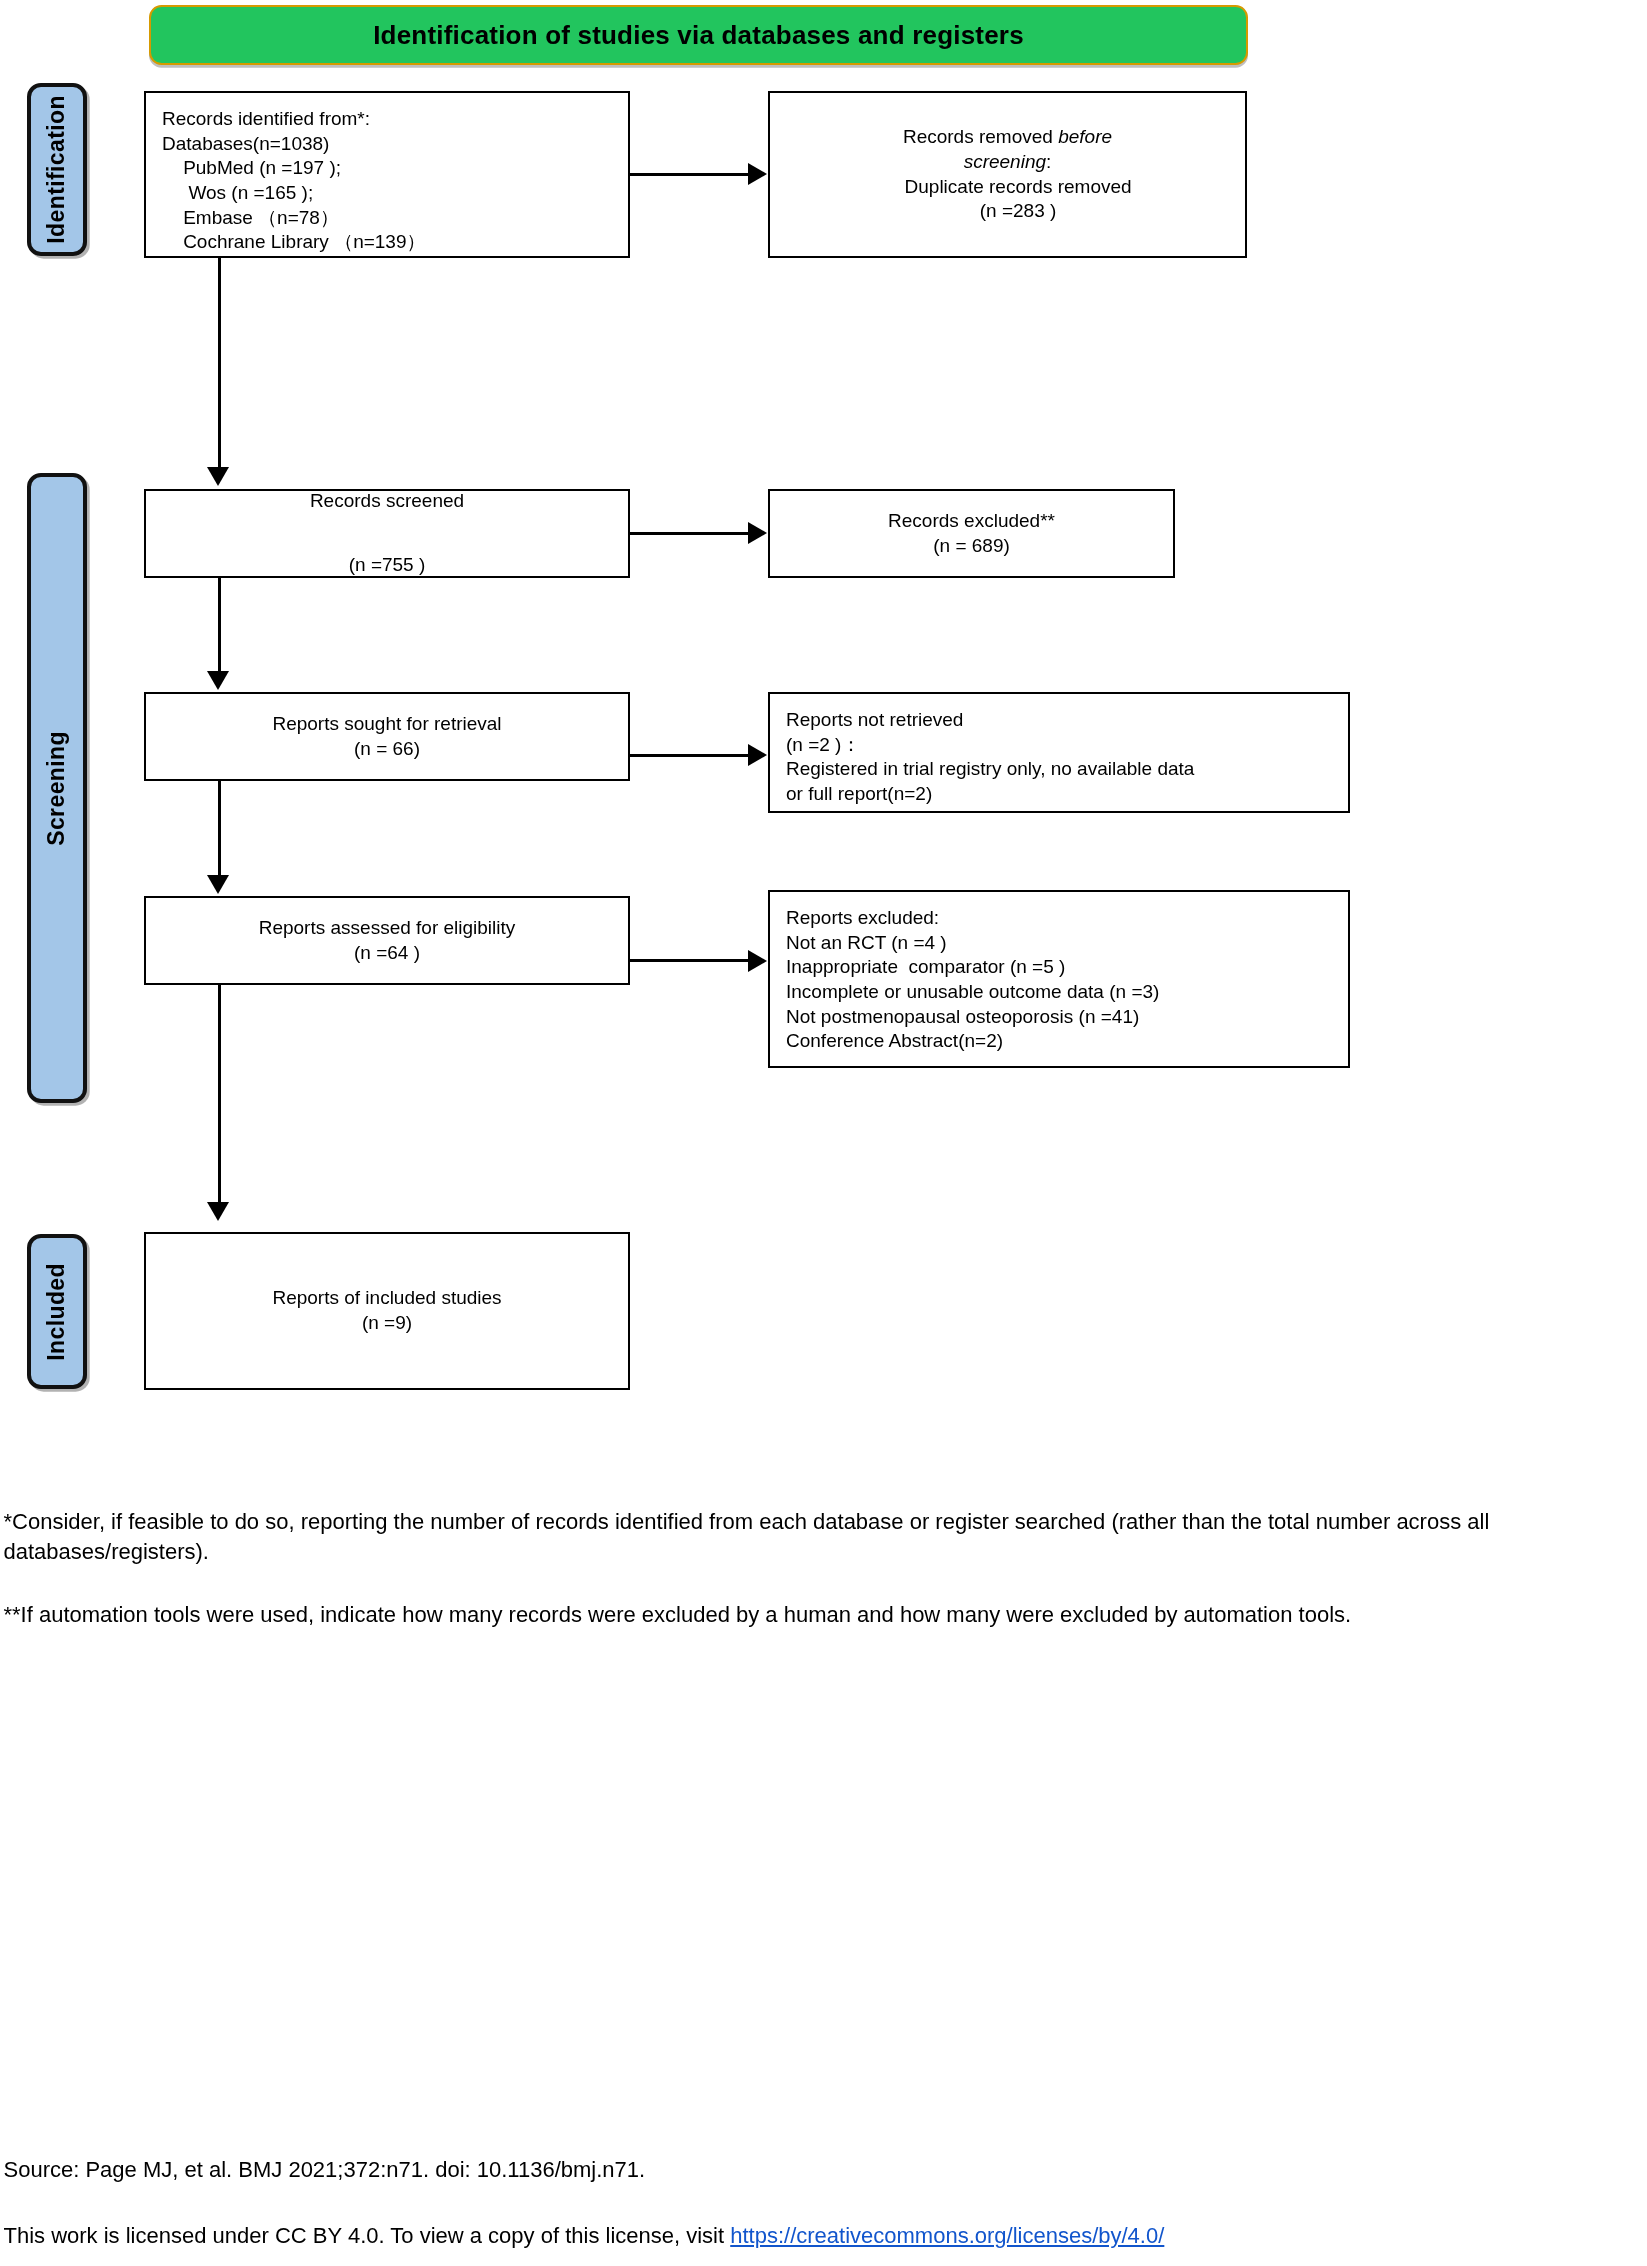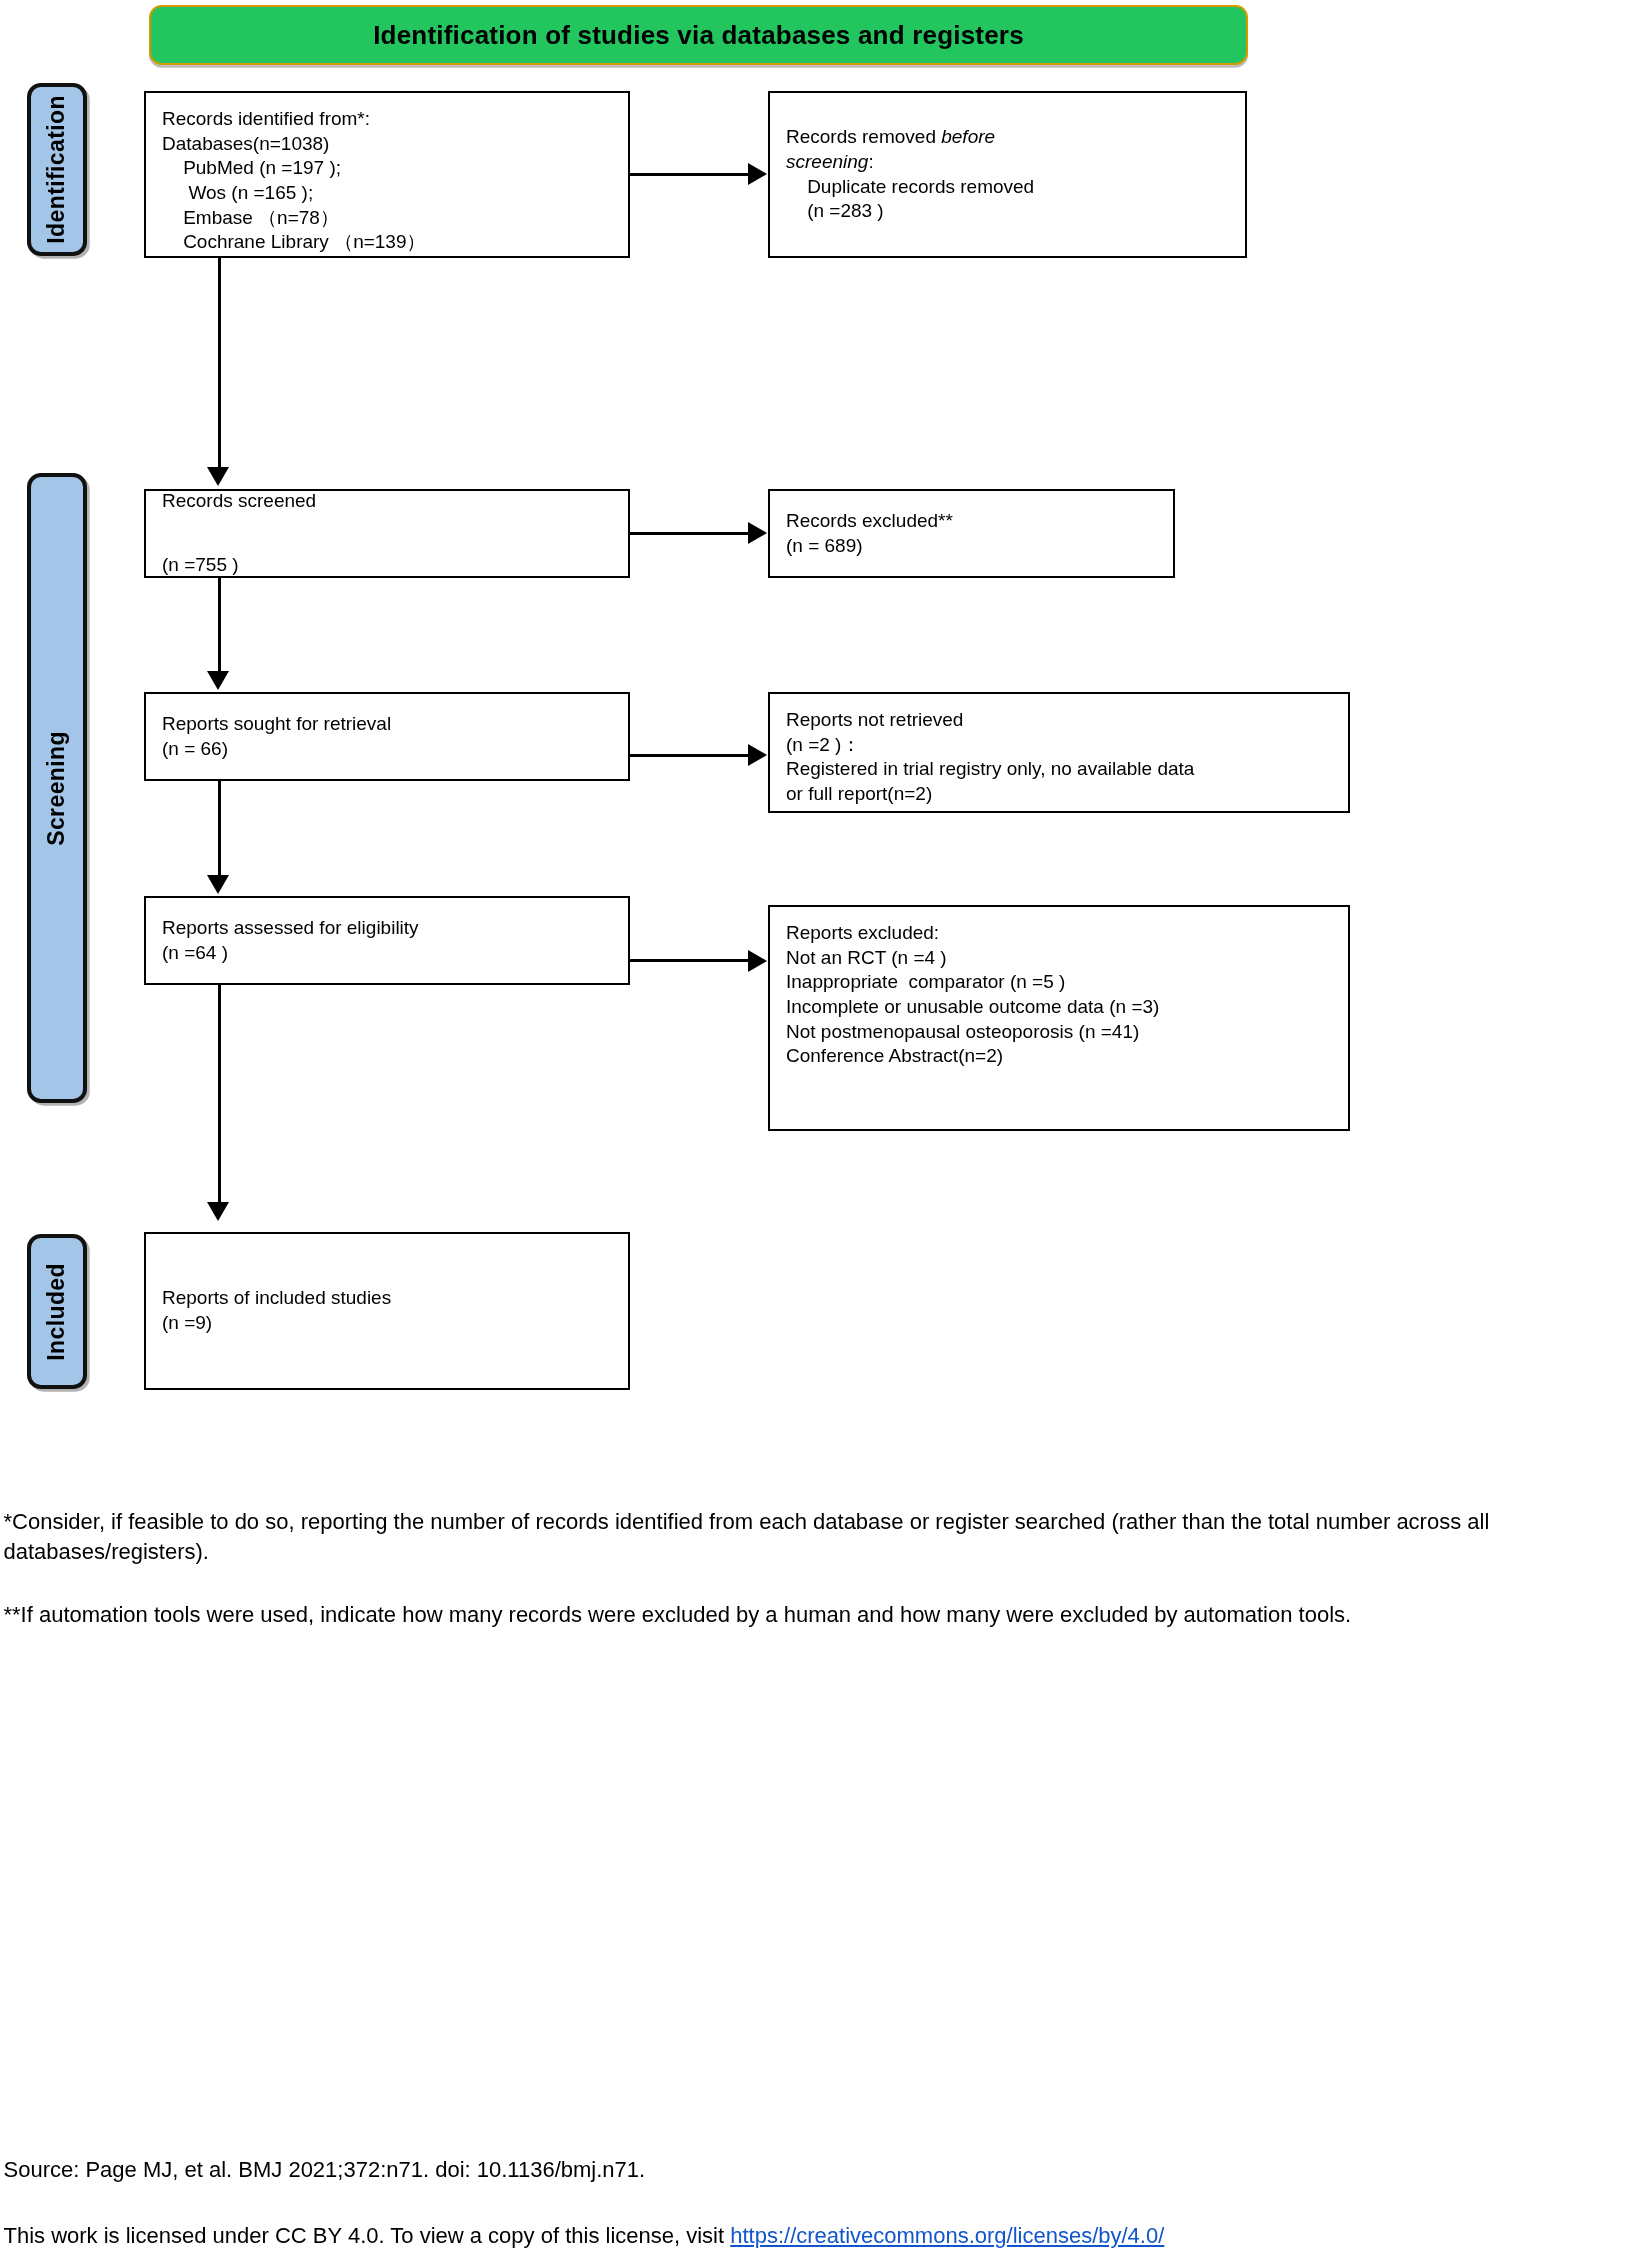--- a/index.html
+++ b/index.html
@@ -81,24 +81,24 @@
   #box-identified        { left: 144px; top: 91px;  width: 486px; height: 167px; }
   #box-screened          { left: 144px; top: 489px;  width: 486px; height: 89px; gap: 39px; }
   #box-sought            { left: 144px; top: 692px;  width: 486px; height: 89px; }
   #box-assessed          { left: 144px; top: 896px; width: 486px; height: 89px; }
   #box-included-studies  { left: 144px; top: 1232px; width: 486px; height: 158px; }
 
   
   #box-removed-before    { left: 768px; top: 91px;  width: 479px; height: 167px; }
   #box-records-excluded  { left: 768px; top: 489px;  width: 407px; height: 89px; }
   #box-not-retrieved     { left: 768px; top: 692px;  width: 582px; height: 121px; }
-  #box-reports-excluded  { left: 768px; top: 890px; width: 582px; height: 226px; margin-top: 15px; }
-
-  
-  .vcenter { display: flex; flex-direction: column; justify-content: center; }
+  #box-reports-excluded  { left: 768px; top: 890px; width: 582px; height: 178px; }
+
+  
+  .vcenter { display: flex; flex-direction: column; justify-content: center; align-items: center; }
 
   
   .conn {
     background: #000000;
   }
   .vline { width: 2.7px; }
   .hline { height: 2.7px; }
   .arrow-down {
     width: 0; height: 0;
     border-left: 11.5px solid transparent;

